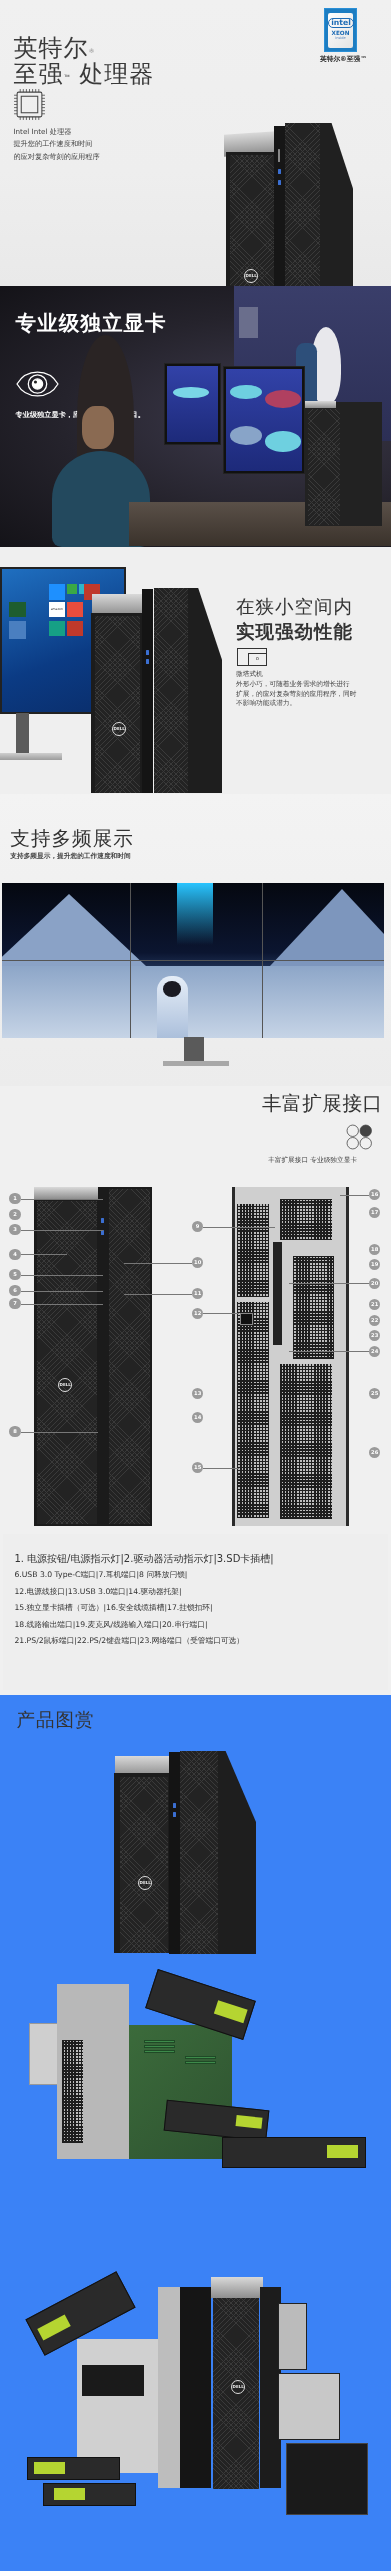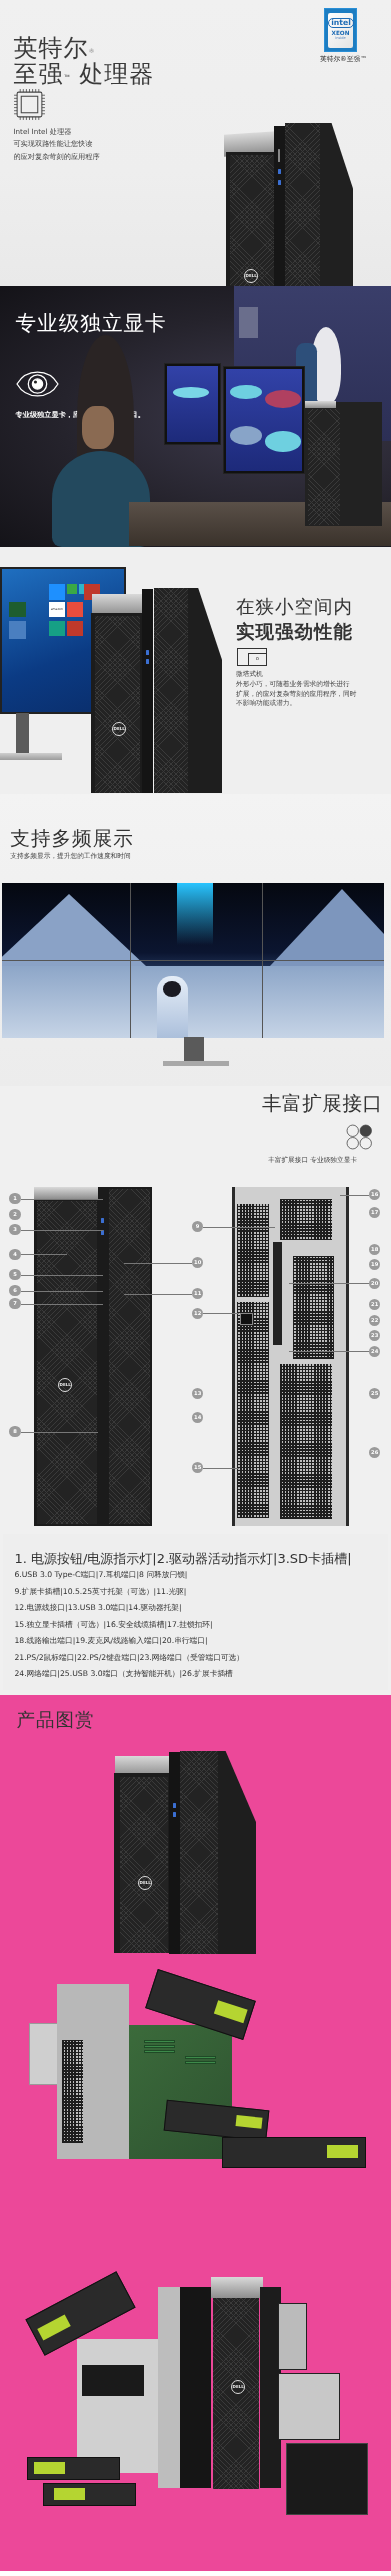--- a/index.html
+++ b/index.html
@@ -11,30 +11,30 @@
 #s1 .t1{position:absolute;left:13.4px;top:34px;font-size:24px;line-height:28px}
 #s1 .t2{position:absolute;left:13.4px;top:60px;font-size:24px;line-height:28px}
 #s1 sup{font-size:6.2px;vertical-align:top;position:relative;top:3.1px}
 #s1 .chip{position:absolute;left:13.4px;top:88px;width:33px;height:33px}
 #s1 .desc{position:absolute;left:13.4px;top:126px;font-size:7.2px;line-height:12.4px;color:#444}
 .badge{position:absolute;left:324px;top:8.2px;width:33px;height:44px;background:#1d7dc2;border:1px solid #2a8fd6;padding:3.6px 3.1px}
 .badge-inner{width:100%;height:100%;background:linear-gradient(135deg,#fff 0%,#e4e4e4 100%);border-radius:2.1px;text-align:center;padding-top:4.1px}
 .badge .intel{font-size:7.7px;color:#1d6bb5;font-weight:bold;border:1px solid #1d6bb5;border-radius:6.2px;display:inline-block;padding:0 2.1px;line-height:8.2px}
 .badge .xeon{font-size:5.7px;color:#1d6bb5;font-weight:bold;margin-top:2.1px}
 .badge .inside{font-size:3.6px;color:#5a8ac0}
-.badge-cap{position:absolute;left:320px;top:55px;font-size:6.7px;color:#222;font-weight:normal}
+.badge-cap{position:absolute;left:320px;top:55px;font-size:6.7px;color:#222;font-weight:bold}
 .tower{position:absolute;background:#1c1c1c;overflow:hidden}
 .mesh{position:absolute;background-color:#232323;background-image:repeating-linear-gradient(45deg,#3a3a3a 0 0.5px,transparent 0.5px 3.6px),repeating-linear-gradient(-45deg,#3a3a3a 0 0.5px,transparent 0.5px 3.6px)}
 .silver{position:absolute;background:linear-gradient(180deg,#d9d9d9,#8e8e8e)}
 .dell-logo{position:absolute;width:14.4px;height:14.4px;border:1px solid #ddd;border-radius:50%;color:#eee;font-size:4.1px;font-weight:bold;text-align:center;line-height:12.4px}
 .port{position:absolute;width:2.6px;height:5.2px;background:#3b6fd2;border-radius:0.5px}
 
 #s2{height:261px;background:radial-gradient(ellipse at 70% 50%,#3e3b4e 0%,#25232c 55%,#141318 100%)}
 #s2 .wall{position:absolute;left:234px;top:0;width:157px;height:155px;background:linear-gradient(180deg,#3a3e6a,#2c2f55)}
-#s2 .title{position:absolute;left:15.5px;top:23px;font-size:20.6px;color:#fff;font-weight:400;letter-spacing:1px}
+#s2 .title{position:absolute;left:15.5px;top:23px;font-size:20.6px;color:#fff;font-weight:700;letter-spacing:1px}
 #s2 .eye{position:absolute;left:15.5px;top:80px;width:43px;height:36px}
 #s2 .sub{position:absolute;left:15.5px;top:124px;font-size:7.2px;color:#fff;font-weight:bold}
 .monitor{position:absolute;background:#111;border:1.5px solid #222}
 .scr{position:absolute;inset:2.1px;background:linear-gradient(180deg,#3242a8,#1d2a7a)}
 .ell{position:absolute;border-radius:50%;background:#6ed0e0}
 .desk{position:absolute;left:129px;top:216px;width:263px;height:44px;background:linear-gradient(180deg,#5a5048,#3a322b)}
 .person{position:absolute;border-radius:50% 50% 10% 10%}
 
 #s3{height:247px;background:#efefef}
 #s3 .mon{position:absolute;left:0;top:19.6px;width:126px;height:147px;background:#222;padding:2.1px}
@@ -43,40 +43,40 @@
 #s3 .stand{position:absolute;left:15.5px;top:166px;width:13.4px;height:41px;background:#5b5b5b}
 #s3 .base{position:absolute;left:0;top:206px;width:62px;height:7.2px;background:linear-gradient(180deg,#cfcfcf,#9c9c9c)}
 #s3 .t1{position:absolute;left:236px;top:47px;font-size:18.5px;line-height:25px;color:#333;font-weight:300;letter-spacing:1px}
 #s3 .t2{position:absolute;left:236px;top:72px;font-size:18.5px;line-height:25px;color:#333;font-weight:700;letter-spacing:1px}
 #s3 .boxicon{position:absolute;left:237px;top:101px;width:30px;height:17.5px;border:1px solid #333}
 #s3 .boxicon div{position:absolute;right:0;bottom:0;width:18.5px;height:11.3px;border-left:1px solid #333;border-top:1px solid #333;text-align:center;font-size:5.2px;line-height:9.3px}
 #s3 .desc{position:absolute;left:236px;top:123px;font-size:6.7px;line-height:9.8px;color:#444;width:134px}
 
 #s4{height:258px;background:linear-gradient(180deg,#f3f3f3,#ececec)}
 #s4 .title{position:absolute;left:10.3px;top:31px;font-size:19.6px;color:#333;font-weight:300;letter-spacing:1px}
-#s4 .sub{position:absolute;left:10.3px;top:58px;font-size:6.7px;color:#444;font-weight:normal}
+#s4 .sub{position:absolute;left:10.3px;top:58px;font-size:6.7px;color:#444;font-weight:bold}
 .wallscr{position:absolute;left:2.1px;top:89px;width:382px;height:222px;background:linear-gradient(180deg,#050810 0%,#0b1530 45%,#3d5a8c 70%,#9fb6d8 100%);overflow:hidden}
 .wallscr .grid-v{position:absolute;top:0;bottom:0;width:1px;background:#555}
 .wallscr .grid-h{position:absolute;left:0;right:0;height:1px;background:#555}
 .mtn{position:absolute;bottom:72px;width:0;height:0;border-style:solid}
 .astro{position:absolute;left:155px;top:93px;width:31px;height:77px;background:linear-gradient(180deg,#e6eef8,#9db4d4);border-radius:14.4px 14.4px 4.1px 4.1px}
 .beam{position:absolute;left:175px;top:0;width:36px;height:62px;background:linear-gradient(180deg,#29c4ff,rgba(20,120,220,0))}
 
 #s5{height:557px;background:#f0f0f0}
 #s5 .title{position:absolute;left:262px;top:49px;font-size:19.6px;color:#333;font-weight:300;letter-spacing:0.5px}
 #s5 .circles{position:absolute;left:346px;top:82px;width:27px;height:26px}
 #s5 .sub{position:absolute;left:268px;top:116px;font-size:6.7px;color:#444}
 .back{position:absolute;left:232px;top:134px;width:117px;height:339px;background:#cfcfcf;border-left:3.1px solid #2a2a2a;border-right:3.1px solid #2a2a2a}
 .callout{position:absolute;width:11.3px;height:11.3px;border-radius:50%;background:#9a9a9a;color:#fff;font-size:5.2px;font-weight:bold;text-align:center;line-height:11.3px}
 .leader{position:absolute;height:0.5px;background:#777}
 .grille{position:absolute;background-color:#bdbdbd;background-image:repeating-linear-gradient(0deg,#1e1e1e 0 1.5px,transparent 1.5px 3.1px),repeating-linear-gradient(90deg,#1e1e1e 0 1.5px,transparent 1.5px 3.1px)}
 .ports-list{position:absolute;left:3.1px;top:411px;width:385px;height:145px;background:#eee;padding:10.3px 11.3px}
 .ports-list .hd{font-size:8.2px;color:#333;margin-bottom:2.1px}
 
-#s6{height:876px;background:#ec4899}
+#s6{height:876px;background:#3b82f6}
 #s6 .title{position:absolute;left:16.5px;top:12.4px;font-size:18.5px;color:#333;font-weight:300;letter-spacing:1px}
 .gpu{position:absolute;background:#2a2a2a;border:1px solid #111}
 .gpu .lime{position:absolute;background:#b5d531}
 .mb{position:absolute;background:linear-gradient(135deg,#3b6b3b,#2e5230)}
 .ram{position:absolute;height:3.1px;background:#3d8a4a;border:0.5px solid #1f4a26}
 </style>
 </head>
 <body>
 
 <section class="sec" id="s1">
@@ -87,21 +87,21 @@
     <rect x="16" y="16" width="32" height="32"></rect>
     <g stroke-width="1.5">
       <path d="M14 2v6M20 2v6M26 2v6M32 2v6M38 2v6M44 2v6M50 2v6"></path>
       <path d="M14 56v6M20 56v6M26 56v6M32 56v6M38 56v6M44 56v6M50 56v6"></path>
       <path d="M2 14h6M2 20h6M2 26h6M2 32h6M2 38h6M2 44h6M2 50h6"></path>
       <path d="M56 14h6M56 20h6M56 26h6M56 32h6M56 38h6M56 44h6M56 50h6"></path>
     </g>
   </svg>
   <div class="desc">
     <div>Intel Intel 处理器</div>
-    <div>可实现双路性能让您快读</div>
+    <div>提升您的工作速度和时间</div>
     <div>的应对复杂苛刻的应用程序</div>
   </div>
   <div class="badge">
     <div class="badge-inner">
       <div class="intel">intel</div>
       <div class="xeon">XEON</div>
       <div class="inside">inside</div>
     </div>
   </div>
   <div class="badge-cap">英特尔®至强™</div>
@@ -298,28 +298,26 @@
   <div class="leader" style="left:340px;top:109px;width:29px"></div>
   <div class="leader" style="left:289px;top:197px;width:80px"></div>
   <div class="leader" style="left:289px;top:265px;width:80px"></div>
 
   <div class="ports-list" style="top:448px;height:96px;padding-top:7.2px">
     <div class="hd">端口和插槽</div>
   </div>
 </section>
 <section class="sec" style="height:160px;background:#f0f0f0;margin-top:-96px">
   <div style="position:absolute;left:3.1px;top:0;width:385px;height:155px;background:#eee;padding:15.5px 11.3px 0">
-    <div class="ln" style="font-size:13px;line-height:16.5px">1. 电源按钮/电源指示灯|2.驱动器活动指示灯|3.SD卡插槽|</div>
+    <div class="ln" style="font-size:10px;line-height:16.5px">1. 电源按钮/电源指示灯|2.驱动器活动指示灯|3.SD卡插槽|</div>
     <div class="ln" style="font-size:7.7px;line-height:16.5px">6.USB 3.0 Type-C端口|7.耳机端口|8  问释放闩锁|</div>
-    <div class="ln" style="font-size:7.7px;line-height:16.5px">9.扩展卡插槽|10.5.25英寸托架（可选）|11.光驱|</div>
     <div class="ln" style="font-size:7.7px;line-height:16.5px">12.电源线接口|13.USB 3.0端口|14.驱动器托架|</div>
     <div class="ln" style="font-size:7.7px;line-height:16.5px">15.独立显卡插槽（可选）|16.安全线缆插槽|17.挂锁扣环|</div>
     <div class="ln" style="font-size:7.7px;line-height:16.5px">18.线路输出端口|19.麦克风/线路输入端口|20.串行端口|</div>
     <div class="ln" style="font-size:7.7px;line-height:16.5px">21.PS/2鼠标端口|22.PS/2键盘端口|23.网络端口（受管端口可选）</div>
-    <div class="ln" style="font-size:7.7px;line-height:16.5px">24.网络端口|25.USB 3.0端口（支持智能开机）|26.扩展卡插槽</div>
   </div>
 </section>
 
 <section class="sec" id="s6">
   <div class="title">产品图赏</div>
 
   <div>
     <div class="silver" style="left:115px;top:61px;width:54px;height:19.6px"></div>
     <div class="tower" style="left:114px;top:78px;width:56px;height:180px"></div>
     <div class="mesh" style="left:120px;top:82px;width:48px;height:176px"></div>

